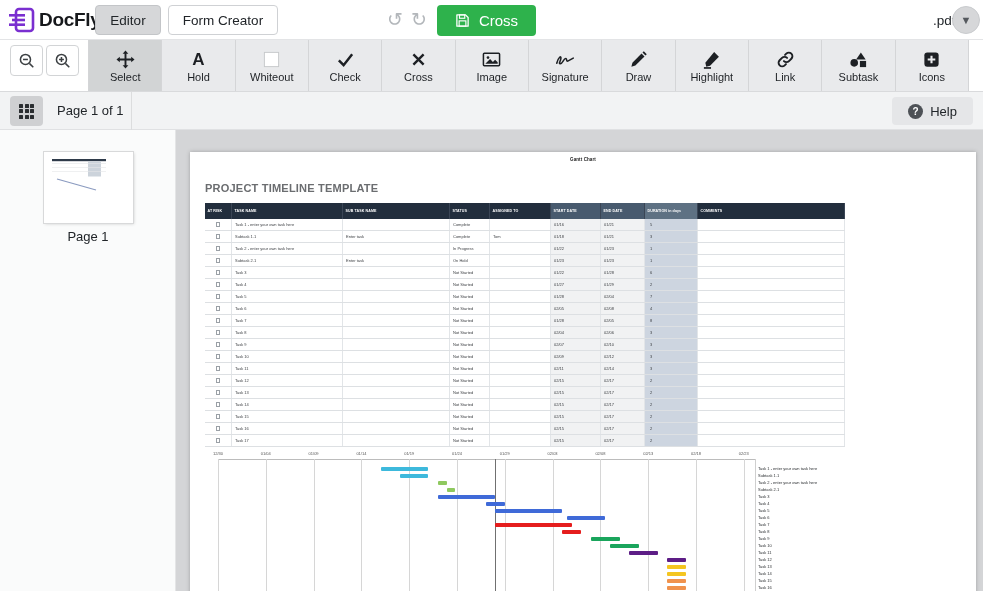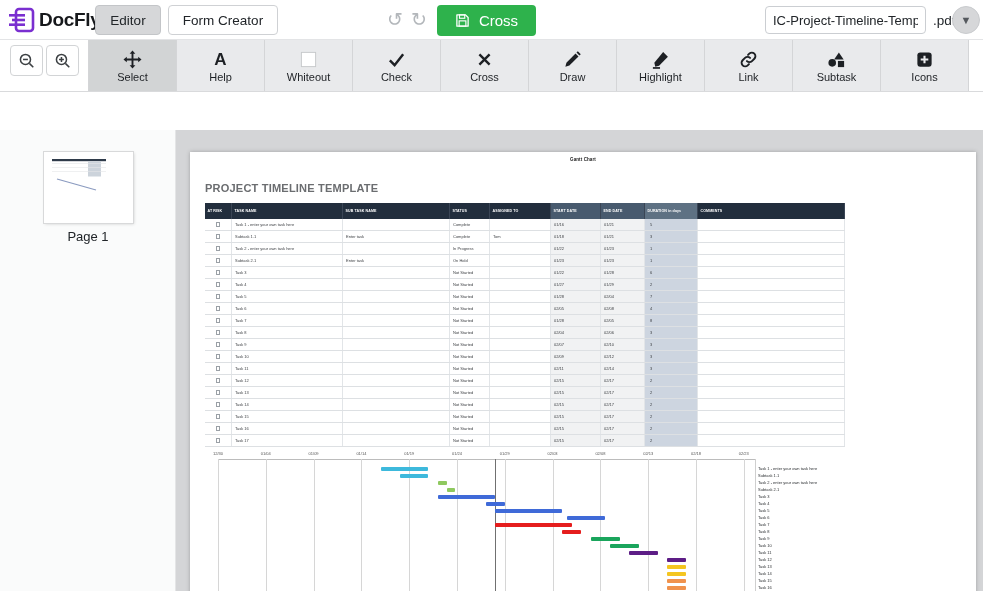--- a/index.html
+++ b/index.html
@@ -133,21 +133,20 @@
     <button id="save-btn">
       <span>
         <svg width="15" height="15" viewBox="0 0 20 20">
           <path d="M2.5 2.5 H14 L17.5 6 V17.5 H2.5 Z" fill="none" stroke="#fff" stroke-width="1.7" stroke-linejoin="round"></path>
           <rect x="6" y="2.5" width="7" height="4.5" fill="none" stroke="#fff" stroke-width="1.5"></rect>
           <rect x="5.5" y="10.5" width="9" height="7" fill="none" stroke="#fff" stroke-width="1.5"></rect>
         </svg>
       </span>
       <span>Cross</span>
     </button>
-    <input id="filename-input" value="IC-Project-Timeline-Temp" style="">
     <span id="file-ext">.pdf</span>
     <button id="file-menu-btn">
       <span>▼</span>
     </button>
   </header>
 
   <div id="toolbar">
     <button id="zoom-out-btn" class="zoom-btn">
       <span>
         <svg width="18" height="18" viewBox="0 0 20 20" fill="none" stroke="#3c4043" stroke-width="1.7">
@@ -172,21 +171,21 @@
             <svg width="19" height="19" viewBox="0 0 20 20" fill="#1d2024">
               <path d="M10 0.5 L13 4 H11 V9 H16 V7 L19.5 10 L16 13 V11 H11 V16 H13 L10 19.5 L7 16 H9 V11 H4 V13 L0.5 10 L4 7 V9 H9 V4 H7 Z"></path>
             </svg>
           </span>
           <div class="t-label">Select</div>
         </div>
         <div class="tool">
           <span class="t-icon">
             <span style="font-weight:bold;font-size:17px;line-height:19px;">A</span>
           </span>
-          <div class="t-label">Help</div>
+          <div class="t-label">Hold</div>
         </div>
         <div class="tool">
           <span class="t-icon">
             <svg width="19" height="19" viewBox="0 0 20 20">
               <rect x="2.5" y="2.5" width="15" height="15" fill="#ffffff" stroke="#c6c8ca" stroke-width="1"></rect>
             </svg>
           </span>
           <div class="t-label">Whiteout</div>
         </div>
         <div class="tool">
@@ -197,20 +196,38 @@
           </span>
           <div class="t-label">Check</div>
         </div>
         <div class="tool">
           <span class="t-icon">
             <svg width="17" height="17" viewBox="0 0 20 20" fill="none" stroke="#1d2024" stroke-width="2.8">
               <path d="M4 4 L16 16 M16 4 L4 16"></path>
             </svg>
           </span>
           <div class="t-label">Cross</div>
+        </div>
+        <div class="tool">
+          <span class="t-icon">
+            <svg width="19" height="19" viewBox="0 0 20 20">
+              <rect x="1.5" y="3.5" width="17" height="13" rx="1" fill="none" stroke="#1d2024" stroke-width="1.6"></rect>
+              <circle cx="6.3" cy="8" r="1.4" fill="#1d2024"></circle>
+              <path d="M3.5 14.5 L8.5 9.5 L11.5 12.5 L13.8 10.2 L16.5 13 V14.5 Z" fill="#1d2024"></path>
+            </svg>
+          </span>
+          <div class="t-label">Image</div>
+        </div>
+        <div class="tool">
+          <span class="t-icon">
+            <svg width="22" height="19" viewBox="0 0 24 20" fill="none" stroke="#1d2024" stroke-width="1.7" stroke-linecap="round">
+              <path d="M3 14 C5 7, 8 5.5, 7.5 9 C7 12.5, 4.5 14.5, 7 14.5 C9.5 14.5, 10.5 8.5, 13 9 C14.5 9.3, 13 13, 15.5 11.5 L21 8.5"></path>
+            </svg>
+          </span>
+          <div class="t-label">Signature</div>
         </div>
         <div class="tool">
           <span class="t-icon">
             <svg width="19" height="19" viewBox="0 0 20 20" fill="#1d2024">
               <path d="M2.5 17.5 L3.6 13.3 L13.2 3.7 L16.3 6.8 L6.7 16.4 Z"></path>
               <path d="M14.2 2.7 L15.6 1.3 L18.7 4.4 L17.3 5.8 Z"></path>
             </svg>
           </span>
           <div class="t-label">Draw</div>
         </div>
@@ -247,20 +264,41 @@
             <svg width="19" height="19" viewBox="0 0 20 20">
               <rect x="2.5" y="2.5" width="15" height="15" rx="3" fill="#1d2024"></rect>
               <path d="M10 6 V14 M6 10 H14" stroke="#e9eaec" stroke-width="2.2"></path>
             </svg>
           </span>
           <div class="t-label">Icons</div>
         </div>
       </div>
   </div>
 
+  <div id="pagebar">
+    <button id="grid-btn">
+      <span id="grid-glyph">
+        <i></i>
+          <i></i>
+          <i></i>
+          <i></i>
+          <i></i>
+          <i></i>
+          <i></i>
+          <i></i>
+          <i></i>
+      </span>
+    </button>
+    <span id="page-indicator">Page 1 of 1</span>
+    <div id="pagebar-divider"></div>
+    <button id="help-btn">
+      <span id="help-qmark">?</span>
+      <span>Help</span>
+    </button>
+  </div>
 
   <div id="main">
     <aside id="sidebar">
       <div id="thumb">
         <svg width="89" height="71" viewBox="0 0 89 71">
           <rect x="0" y="0" width="89" height="71" fill="#fff"></rect>
           <rect x="8" y="7" width="54" height="2.2" fill="#2f3b4a"></rect>
           <rect x="44" y="9.5" width="13" height="15" fill="#ccd3db"></rect>
           <rect x="8" y="11" width="54" height="0.6" fill="#e4e6e8"></rect>
           <rect x="8" y="15" width="54" height="0.6" fill="#e4e6e8"></rect>

